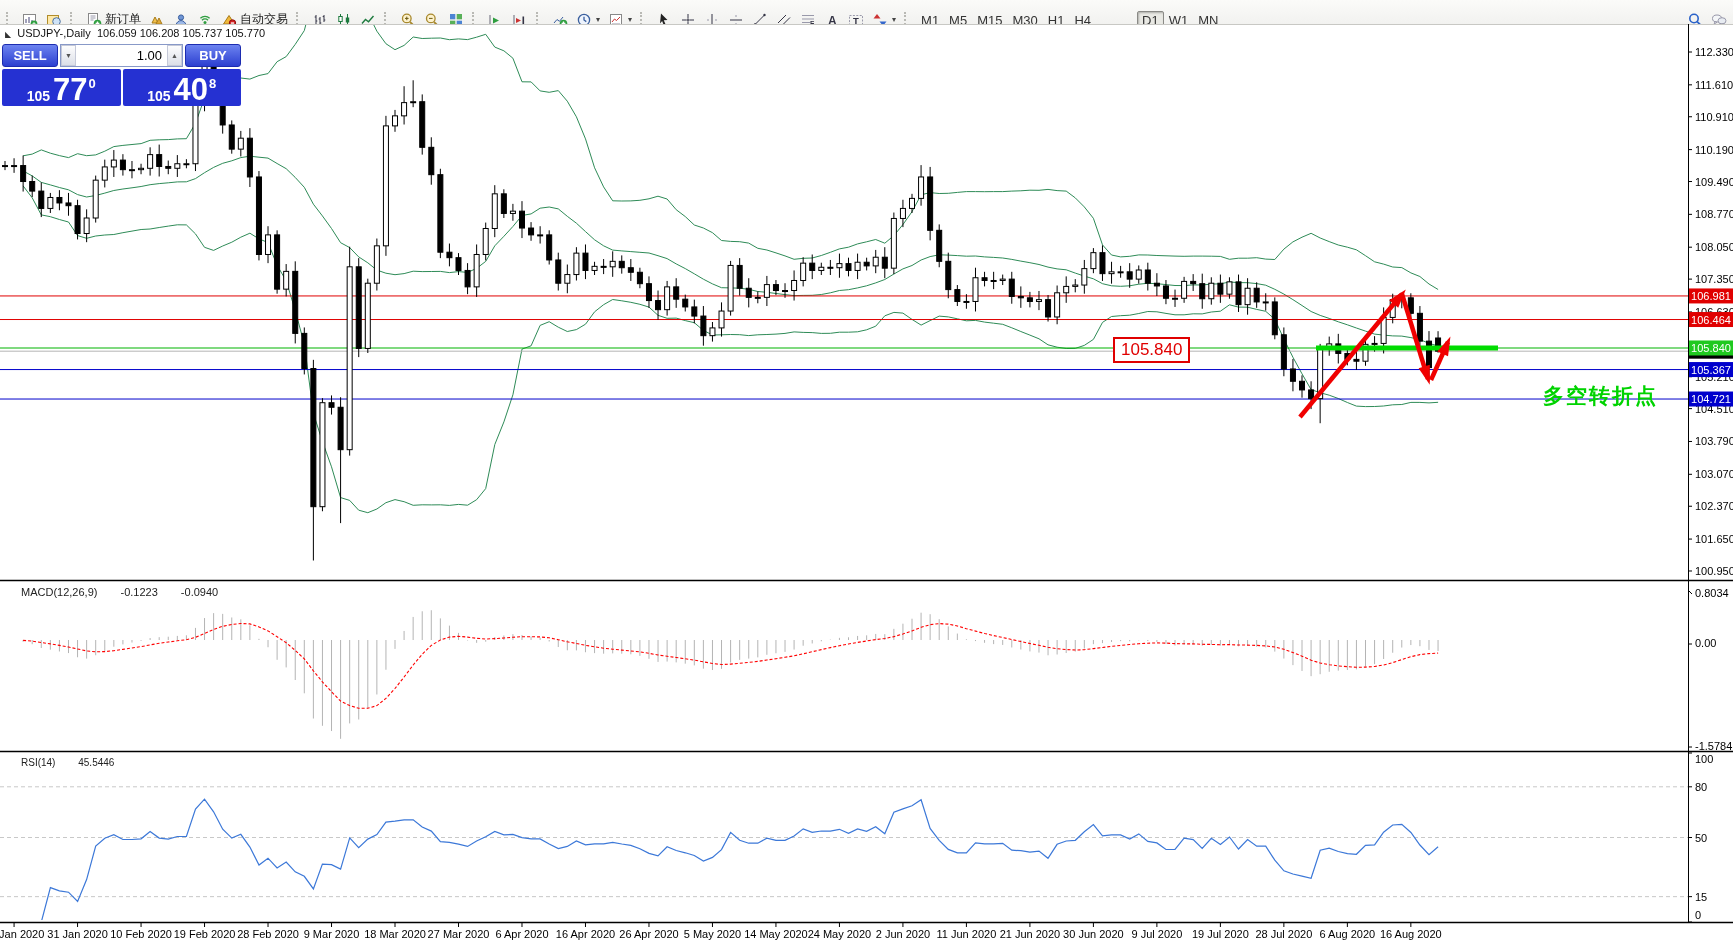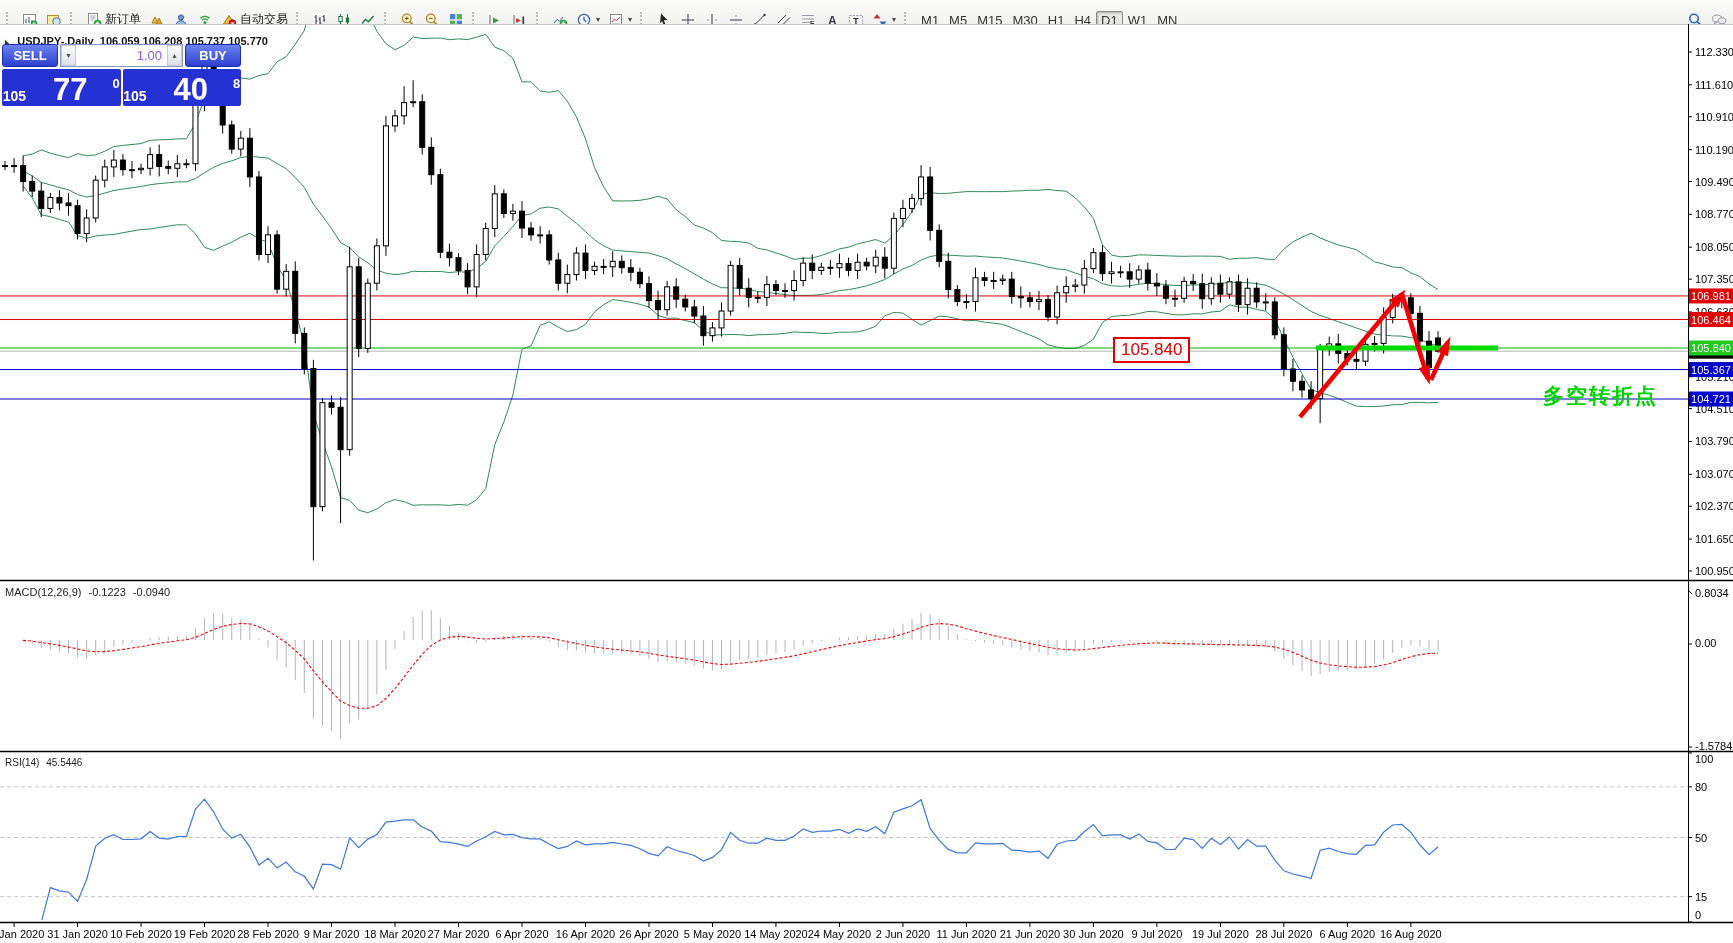--- a/index.html
+++ b/index.html
@@ -5,40 +5,40 @@
   html,body{margin:0;padding:0;background:#fff;font-family:"Liberation Sans",sans-serif;}
   #app{position:relative;width:1733px;height:943px;overflow:hidden;background:#fff;}
   
   #toolbar{position:absolute;left:0;top:0;width:1733px;height:40px;background:linear-gradient(#fbfbf9,#ececea);
            border-bottom:1px solid #b9b9b4;display:flex;align-items:center;padding:0 2px;box-sizing:border-box;}
   .grip{width:7px;height:16px;border-left:2px dotted #b9b9b4;margin:0 3px 0 4px;}
   .tbtn{display:flex;align-items:center;gap:3px;height:20px;padding:0 3px;border:1px solid transparent;border-radius:2px;background:transparent;font-size:12px;color:#222;cursor:default;}
   .tbtn svg{width:16px;height:16px;display:block;}
   .caret{font-size:8px;color:#444;margin-left:1px;}
   .tf-btn{height:18px;min-width:24px;padding:1px 4px;font-size:13px;color:#333;border:1px solid transparent;background:transparent;border-radius:2px;}
-  .tf-btn.active{background:#e9e9e4;border:1px solid #8a8a86;box-shadow:inset 1px 1px 2px rgba(0,0,0,.25);}
+  .tf-btn.active{background:#e9e9e4;border:1px solid #8a8a86;box-shadow:inset 1px 1px 2px rgba(0,0,0,.25);margin-left:41px;}
   #tb-spacer{margin-left:auto;}
   
   #chart-area{position:absolute;left:0;top:24px;width:1733px;height:919px;background:#fff;}
   #chart-svg{position:absolute;left:0;top:0;}
-  #symbol-line{position:absolute;left:5px;top:11px;font-size:11px;color:#111;white-space:nowrap;font-weight:bold;}
+  #symbol-line{position:absolute;left:5px;top:3px;font-size:11px;color:#111;white-space:nowrap;}
   #symbol-line .mk{font-size:8px;color:#333;margin-right:3px;}
   #macd-label{position:absolute;left:5px;top:562px;font-size:11px;color:#222;white-space:nowrap;}
   #rsi-label{position:absolute;left:5px;top:733px;font-size:10px;color:#222;white-space:nowrap;}
-  #macd-label span,#rsi-label span{margin-right:4px;}
+  #macd-label span,#rsi-label span{margin-right:4px;margin-left:16px;}
   
   #trade-widget{position:absolute;left:2px;top:20px;width:239px;}
   .tw-row1{display:flex;height:23px;gap:2px;}
   .trade-btn{flex:0 0 56px;background:linear-gradient(#6c83f0,#2c3fd0);color:#fff;font-weight:bold;font-size:13px;
              border:1px solid #1c2cb0;border-radius:3px;font-family:"Liberation Sans",sans-serif;}
   .stepper{flex:1;display:flex;background:#fff;border:1px solid #8899c8;align-items:stretch;}
   .step-btn{width:15px;font-size:7px;color:#555;background:linear-gradient(#fdfdfd,#dcdfe8);border:1px solid #c5c9d8;padding:0;}
-  .vol{flex:1;text-align:right;font-size:13px;padding:0 5px;line-height:21px;color:#8b5cf6;}
+  .vol{flex:1;text-align:right;font-size:13px;padding:0 5px;line-height:21px;color:#000000;}
   .tw-row2{display:flex;gap:2px;margin-top:2px;height:37px;}
-  .price-pane{flex:1;background:#2531d2;color:#fff;display:flex;align-items:flex-end;justify-content:center;padding-bottom:3px;border-radius:2px;gap:24px;}
+  .price-pane{flex:1;background:#2531d2;color:#fff;display:flex;align-items:flex-end;justify-content:center;padding-bottom:3px;border-radius:2px;}
   .p-small{font-size:14px;font-weight:bold;line-height:1;margin-right:3px;}
   .p-big{font-size:31px;font-weight:bold;line-height:.85;}
   .p-sup{font-size:13px;font-weight:bold;margin-left:1px;position:relative;top:-12px;}
   
   #price-box{position:absolute;border:2px solid #e00000;color:#e00000;background:#fff;font-size:17px;padding:0 6px;line-height:22px;}
   #turn-text{position:absolute;font-size:21px;font-weight:bold;letter-spacing:2px;white-space:nowrap;margin-top:48px;}
   svg text{font-family:"Liberation Sans",sans-serif;}
 </style>
 </head>
 <body>

